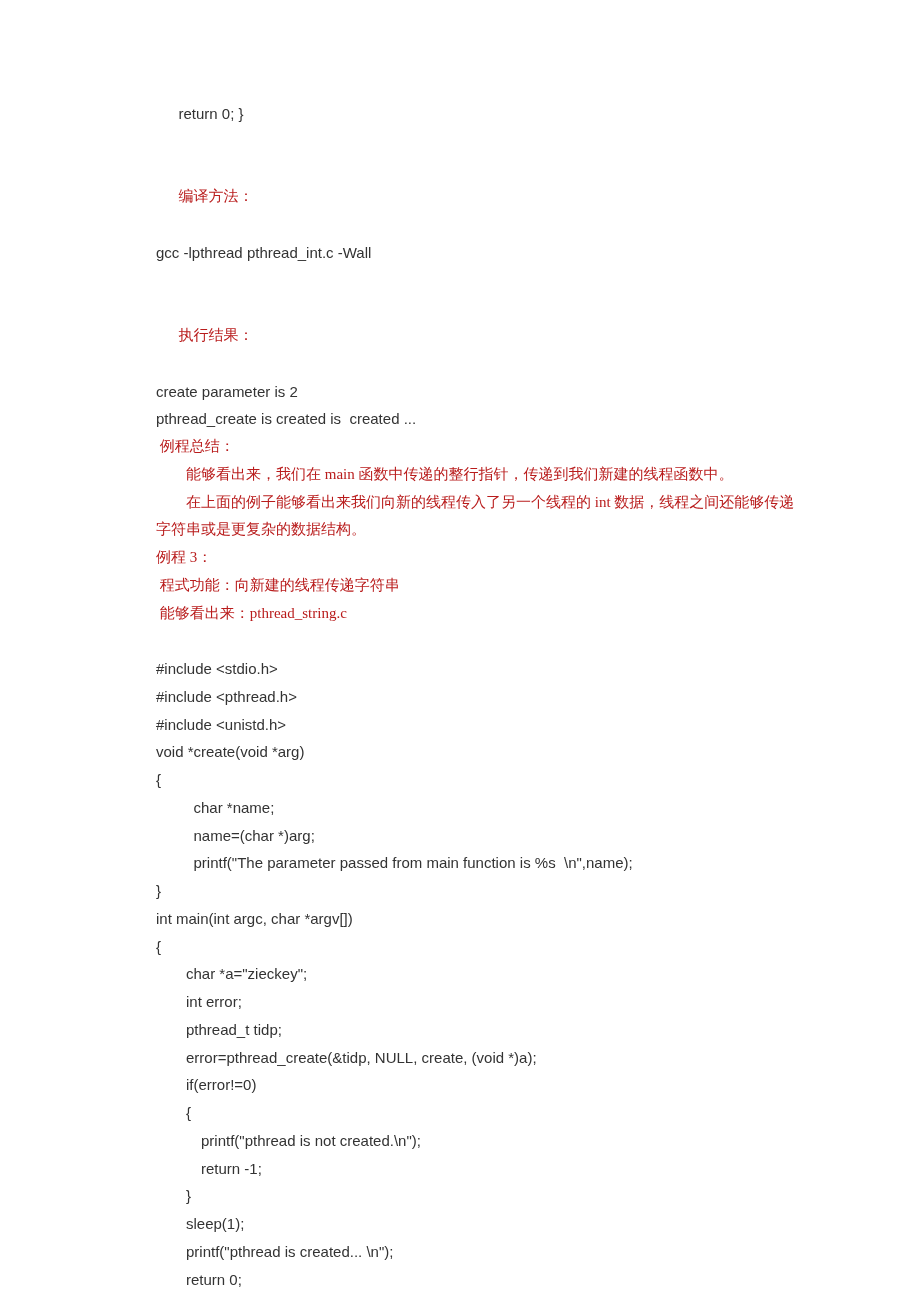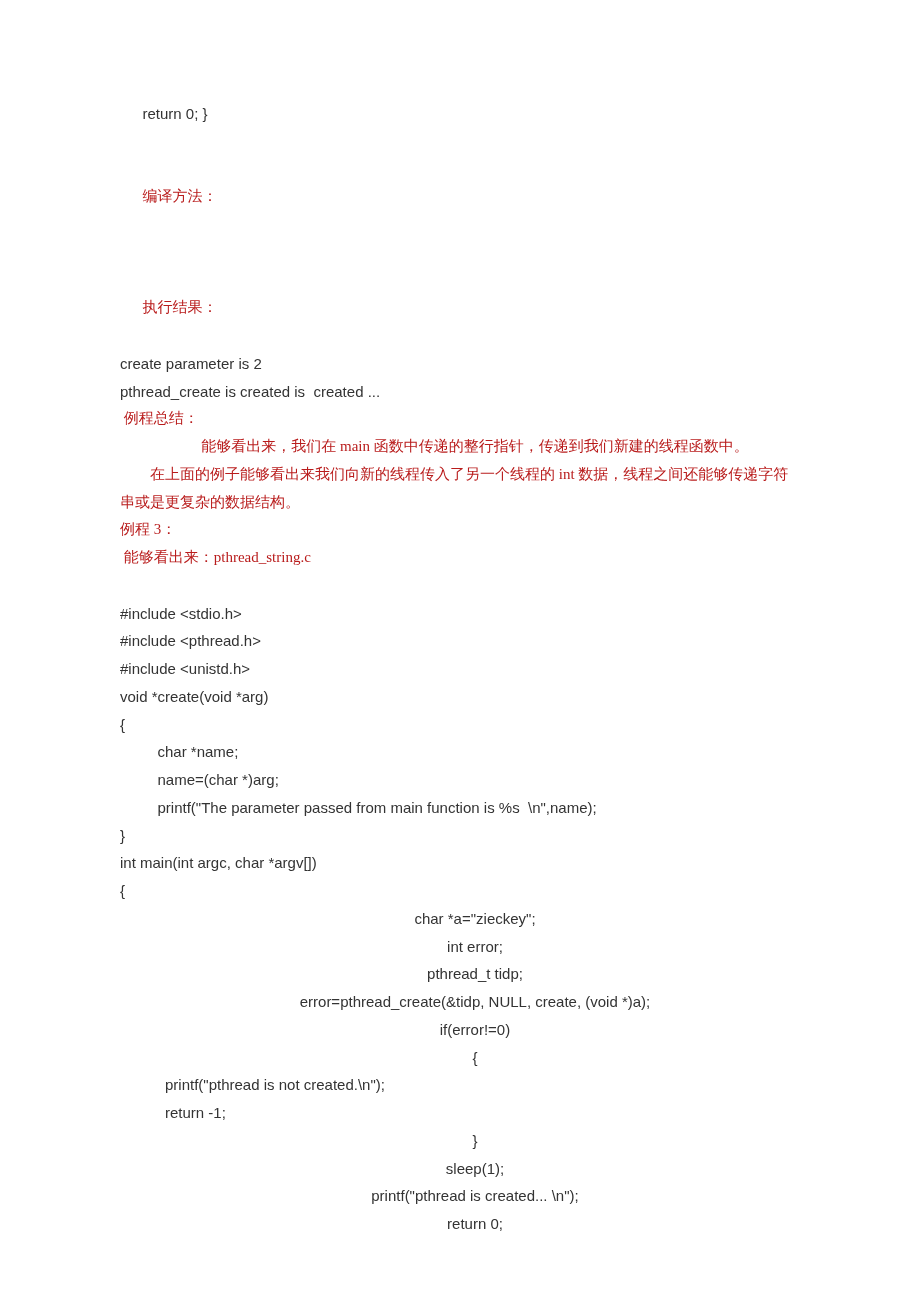--- a/index.html
+++ b/index.html
@@ -12,62 +12,65 @@
     line-height: 1.85;
   }
   .page {
     width: 920px;
     min-height: 1302px;
     padding: 100px 120px 60px 120px;
     box-sizing: border-box;
   }
   .line {
     white-space: pre-wrap;
+    margin-left: 36px;
   }
   .cn {
     font-family: "SimSun", "Microsoft YaHei", serif;
     color: #b91c1c;
   }
   .en {
     font-family: Arial, sans-serif;
   }
   .indent1 { padding-left: 1.5em; }
-  .indent1_5 { padding-left: 2em; text-align: center; }
+  .indent1_5 { padding-left: 2em; }
   .indent2 { padding-left: 2.5em; }
   .indent3 { padding-left: 3em; }
   .blank { height: 1.85em; }
 </style>
 </head>
 <body>
 
 <div class="page">
 
   <div class="line en indent1">return 0; }</div>
 
   <div class="blank"></div>
   <div class="blank"></div>
 
   <div class="line cn indent1">编译方法：</div>
 
   <div class="blank"></div>
 
+  <div class="line en">gcc -lpthread pthread_int.c -Wall</div>
 
   <div class="blank"></div>
   <div class="blank"></div>
 
   <div class="line cn indent1">执行结果：</div>
 
   <div class="blank"></div>
 
   <div class="line en">create parameter is 2</div>
   <div class="line en">pthread_create is created is  created ...</div>
   <div class="line cn"> 例程总结：</div>
   <div class="line cn indent1_5">能够看出来，我们在 main 函数中传递的整行指针，传递到我们新建的线程函数中。</div>
   <div class="line cn"><span class="indent1_5" style="display:inline-block;"></span><span>在上面的例子能够看出来我们向新的线程传入了另一个线程的 int 数据，线程之间还能够传递字符串或是更复杂的数据结构。</span></div>
   <div class="line cn">例程 3：</div>
+  <div class="line cn"> 程式功能：向新建的线程传递字符串</div>
   <div class="line cn"> 能够看出来：pthread_string.c</div>
 
   <div class="blank"></div>
 
   <div class="line en">#include &lt;stdio.h&gt;</div>
   <div class="line en">#include &lt;pthread.h&gt;</div>
   <div class="line en">#include &lt;unistd.h&gt;</div>
   <div class="line en">void *create(void *arg)</div>
   <div class="line en">{</div>
   <div class="line en indent2">char *name;</div>

